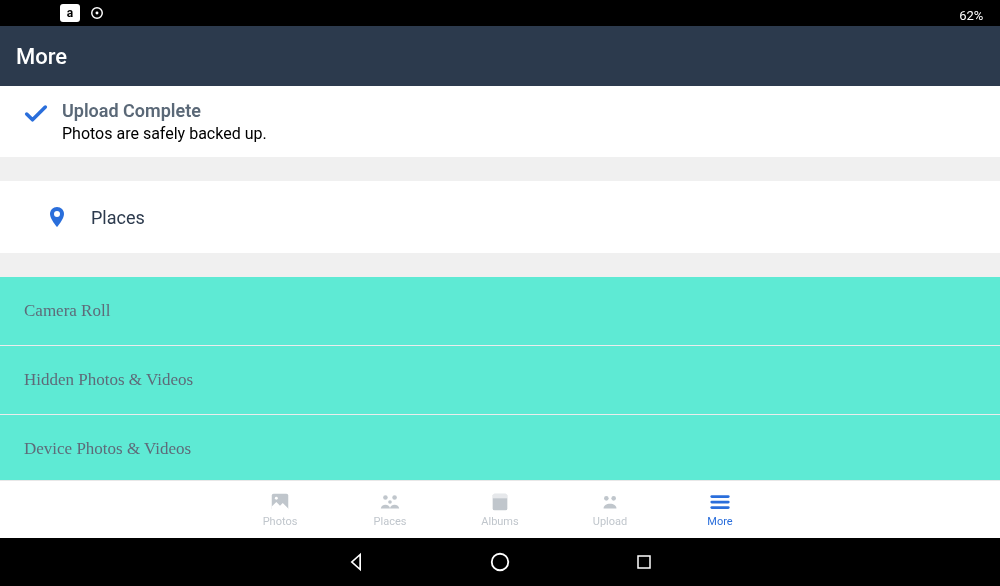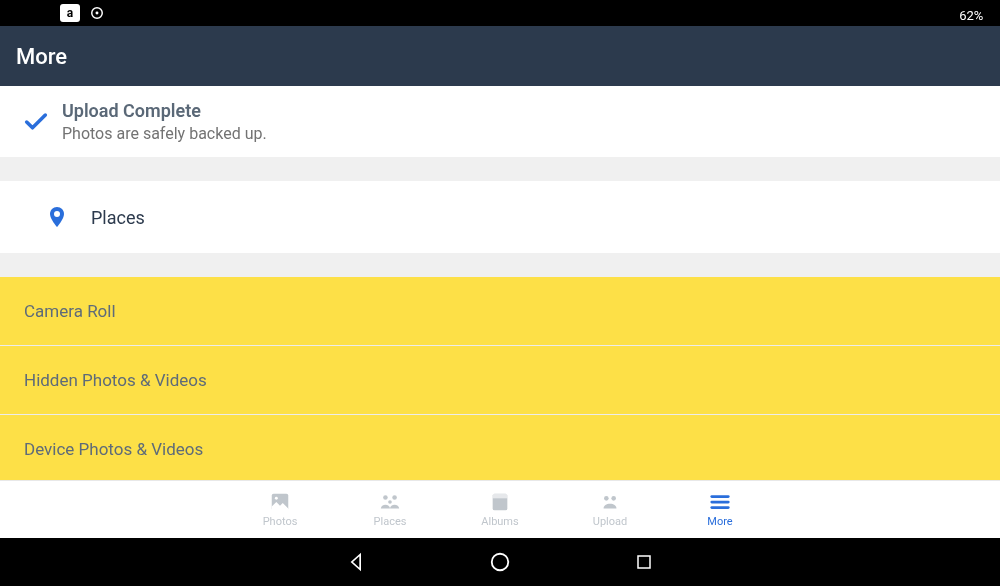--- a/index.html
+++ b/index.html
@@ -12,32 +12,32 @@
   .status-right { margin-left: auto; display: flex; align-items: center; gap: 8px; flex-direction: column; }
   .amazon-icon { width: 20px; height: 18px; background: #fff; border-radius: 3px; display: flex; align-items: center; justify-content: center; color: #000; font-weight: bold; font-size: 12px; }
   .disc-icon { width: 14px; height: 14px; }
 
   
   .header { height: 60px; background: #2c3a4d; color: #fff; display: flex; align-items: center; padding: 0 16px; font-size: 22px; font-weight: 500; }
 
   
   .content { flex: 1; background: #f0f0f0; overflow: hidden; }
   .section { background: #fff; }
-  .upload-row { display: flex; align-items: center; padding: 14px 4px 14px 20px; }
+  .upload-row { display: flex; padding: 14px 4px 14px 20px; }
   .upload-icon { width: 32px; display: flex; justify-content: center; margin-right: 10px; }
   .upload-text { flex: 1; }
   .upload-title { color: #5a6877; font-size: 18px; font-weight: 600; margin-bottom: 3px; }
-  .upload-sub { color: #737373; font-size: 16px; }
+  .upload-sub { color: #000000; font-size: 16px; }
   .gap { height: 24px; background: #f0f0f0; }
 
   .places-row { display: flex; align-items: center; padding: 22px 37px; background:#fff; }
   .places-icon { width: 40px; display: flex; justify-content: center; margin-right: 14px; }
   .places-label { color: #2c3a4d; font-size: 18px; }
 
-  .list-item { padding: 24px 24px; color: #5e6b79; font-size: 17px; border-top: 1px solid #ececec; background:#fde047; }
+  .list-item { padding: 24px 24px; color: #5e6b79; font-size: 17px; border-top: 1px solid #ececec; background:#5eead4;font-family:Liberation Serif, serif; }
   .list-item:first-of-type { border-top: none; }
 
   
   .tabbar { height: 58px; background: #fff; border-top: 1px solid #e8e8e8; display: flex; align-items: center; justify-content: center; gap: 50px; }
   .tab { display: flex; flex-direction: column; align-items: center; gap: 2px; font-size: 11px; color: #c0c6cc; cursor: pointer; min-width:60px; }
   .tab svg { fill: #c0c6cc; }
   .tab.active { color: #2a6edb; }
   .tab.active svg { fill: #2a6edb; stroke: #2a6edb; }
 
   

